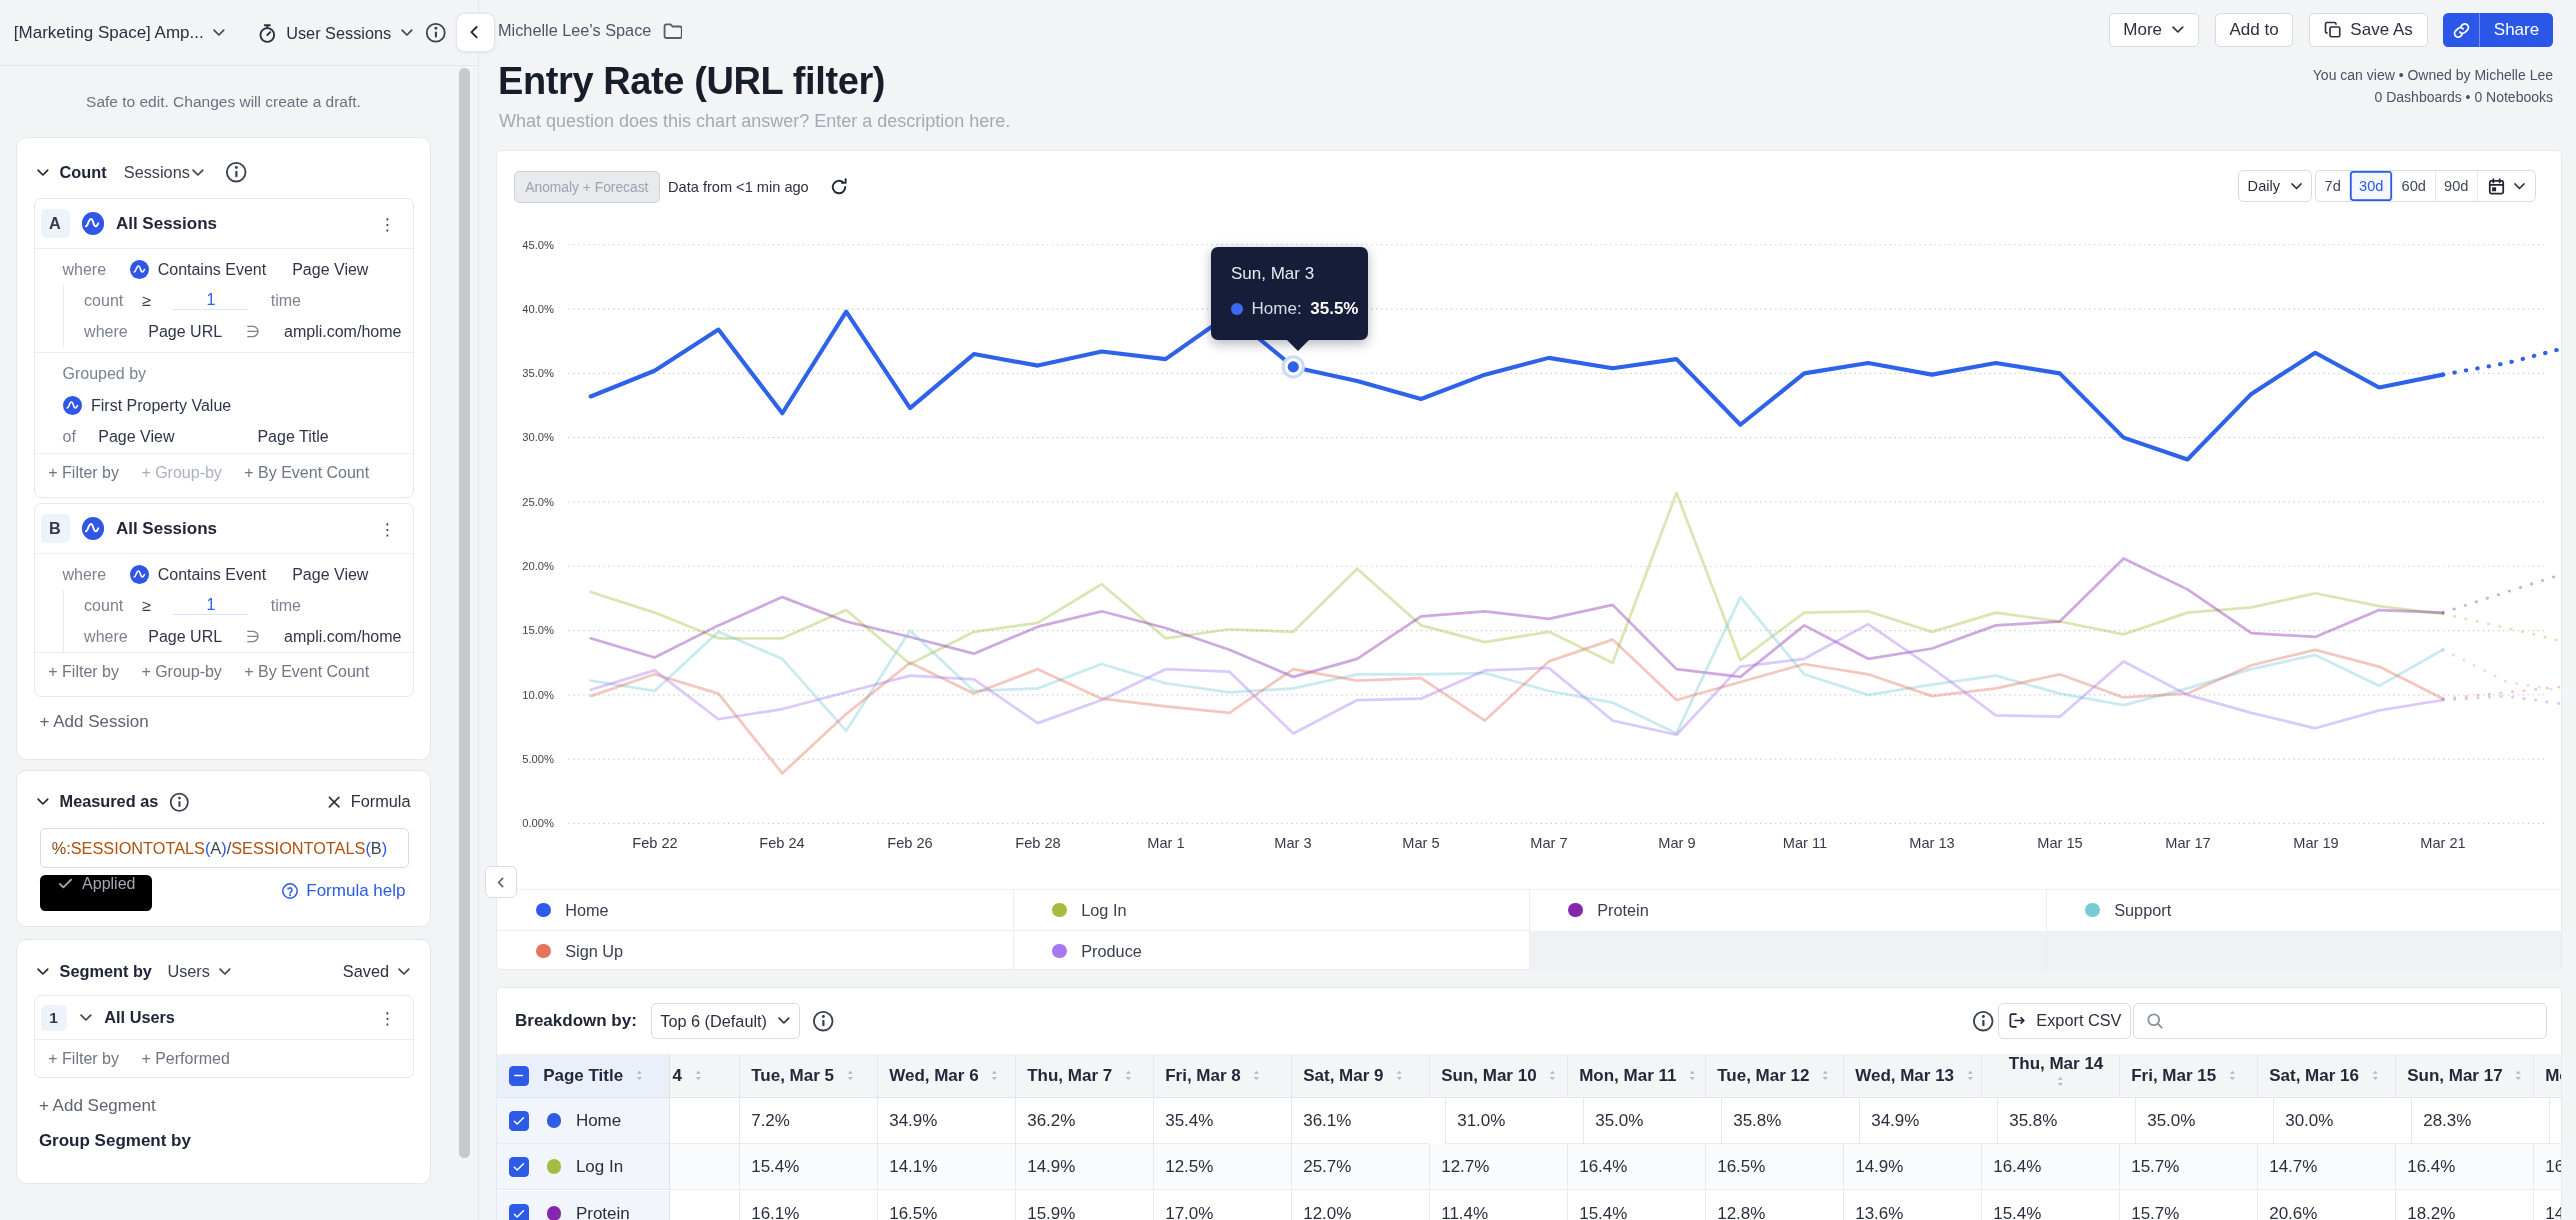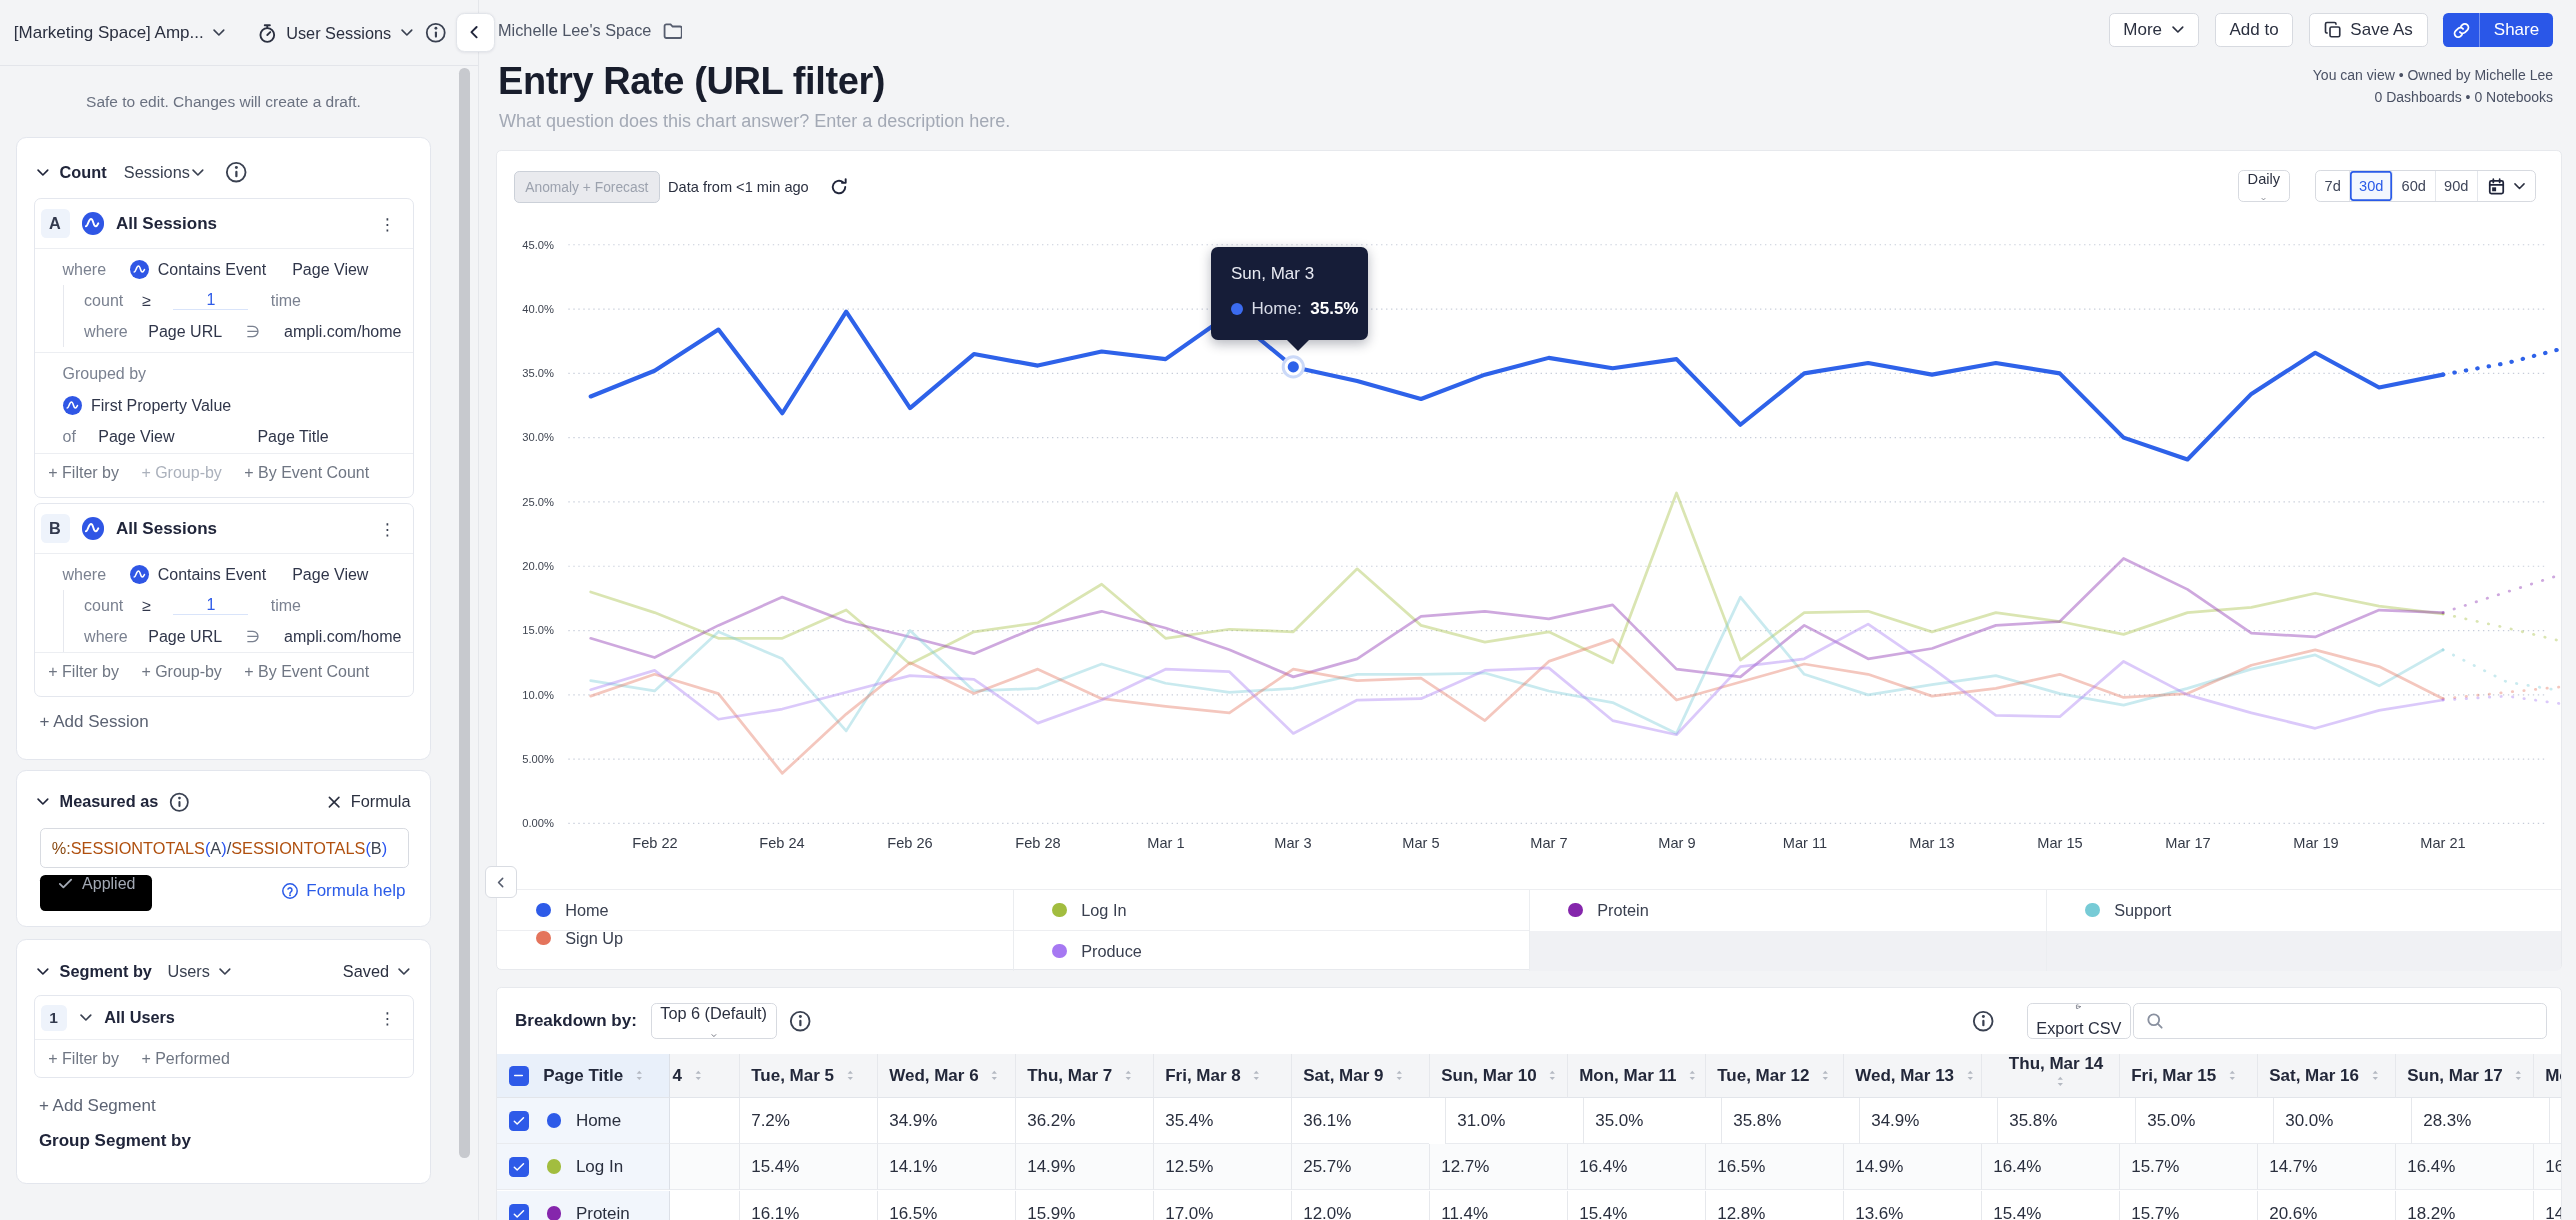--- a/index.html
+++ b/index.html
@@ -74,21 +74,21 @@
   #anomaly-chip { position:absolute; left:17px; top:20px; height:32px; padding:0 10.3px; background:#E9EAEE; border:0.9px solid #CBD0D8;
     border-radius:5.2px; display:flex; align-items:center; font-size:13.8px; color:#9CA2AE; white-space:nowrap; }
   #datafrom { position:absolute; left:171px; top:20px; height:32px; display:flex; align-items:center; gap:20.6px; font-size:14.6px; color:#2B3040; }
   #granularity { position:absolute; left:1741px; top:19px; height:32px; }
   #rangegroup { position:absolute; left:1818px; top:19px; height:32px; display:flex; background:#fff; border:0.9px solid #D7DAE0; border-radius:5.2px; }
   .rseg { display:flex; align-items:center; justify-content:center; font-size:14.6px; color:#40475A; padding:0 8.6px; cursor:pointer;
      border-right:0.9px solid #E4E7EC; }
   .rseg:last-child { border-right:none; }
   .rseg.sel { color:#2A5BE8; box-shadow:inset 0 0 0 1.7px #2A5BE8; background:#F3F7FE; border-radius:3.4px; }
   .gbtn { height:32px; border:0.9px solid #D7DAE0; background:#fff; border-radius:5.2px; display:flex; align-items:center; gap:9.5px;
-    padding:0 8.6px; font-size:14.6px; color:#2B3040; cursor:pointer;flex-direction:column; }
+    padding:0 8.6px; font-size:14.6px; color:#2B3040; cursor:pointer; }
   .ylab { position:absolute; width:69px; text-align:right; font-size:11.2px; color:#3E4450; transform:translateY(-50%); }
   .xlab { position:absolute; transform:translateX(-50%); font-size:14.6px; color:#343A47; }
   #tooltip { position:absolute; left:715px; top:95px; width:157px; height:93px; background:#161D38; border-radius:6.9px;
     box-shadow:0 3.4px 12px rgba(10,15,40,.3); color:#fff; z-index:5; }
   #tooltip:after { content:""; position:absolute; left:76px; top:93px; border:11.2px solid transparent; border-top-color:#161D38; border-bottom:none; }
   #tt-date { position:absolute; left:20px; top:17px; font-size:17px; color:#E8EAF2; }
   #tt-row { position:absolute; left:20px; top:52px; display:flex; align-items:center; gap:8.6px; font-size:17px; color:#D9DDE9; }
   #tt-val { font-weight:700; color:#fff; }
 
   #legend { position:absolute; left:0px; top:738px; width:2064px; height:82px; border-top:0.9px solid #EDEEF1; overflow:hidden; border-radius:0 0 5.2px 5.2px;}
@@ -570,21 +570,21 @@
   </div>
 
   <div id="legend">
     <div id="legend-gray"></div>
     <div class="lrow-sep"></div>
     <div id="legend-cells">
         <div class="lcell" style="left: 0px; top: 0px; width: 516px;">
           <span class="ldot" style="background:#2E5BE8"></span>
       <span>Home</span>
         </div>
-        <div class="lcell" style="left: 0px; top: 28px; width: 516px;">
+        <div class="lcell" style="left: 0px; top: 41px; width: 516px;">
           <span class="ldot" style="background:#E4745C"></span>
       <span>Sign Up</span>
         </div>
         <div class="lcell" style="left: 516px; top: 0px; width: 516px;">
           <span class="ldot" style="background:#A2BD3F"></span>
       <span>Log In</span>
         </div>
         <div class="lcell" style="left: 516px; top: 41px; width: 516px;">
           <span class="ldot" style="background:#A678F2"></span>
       <span>Produce</span>

